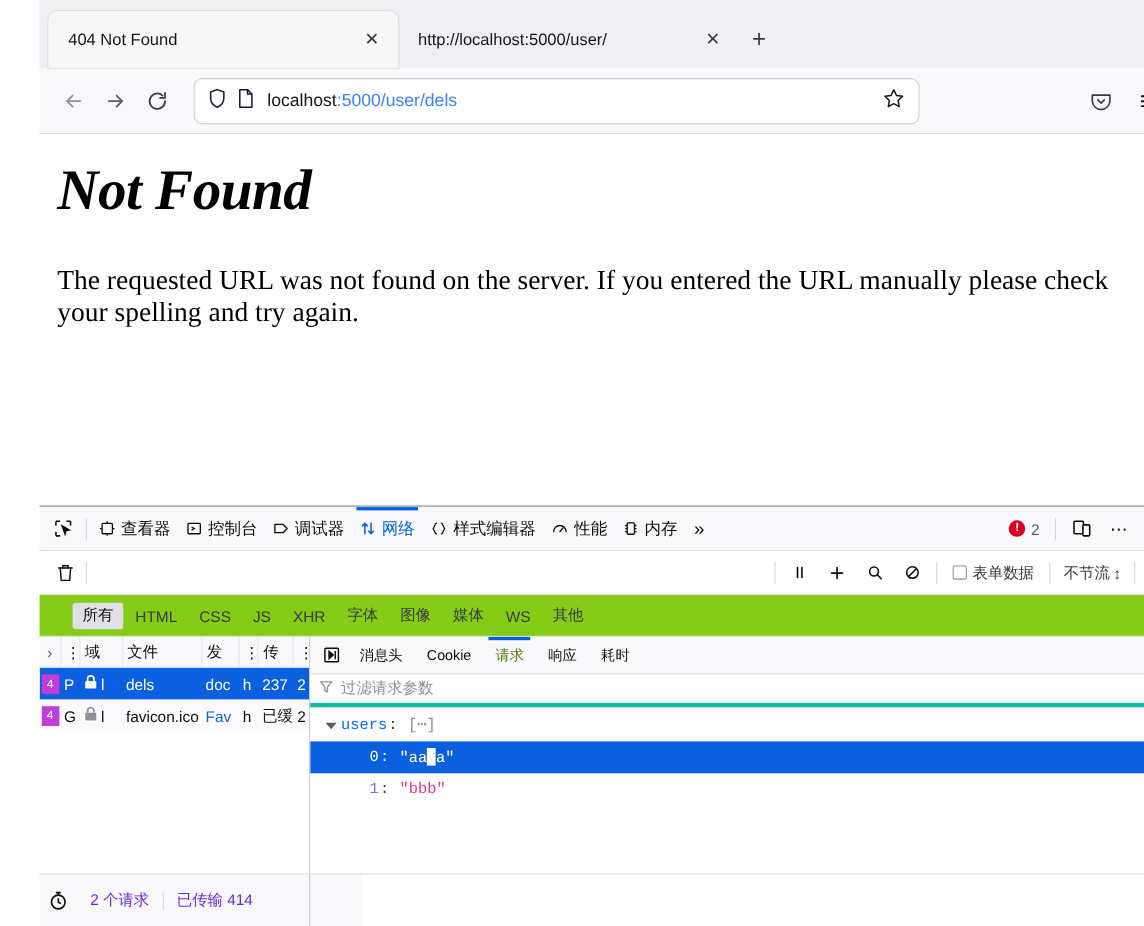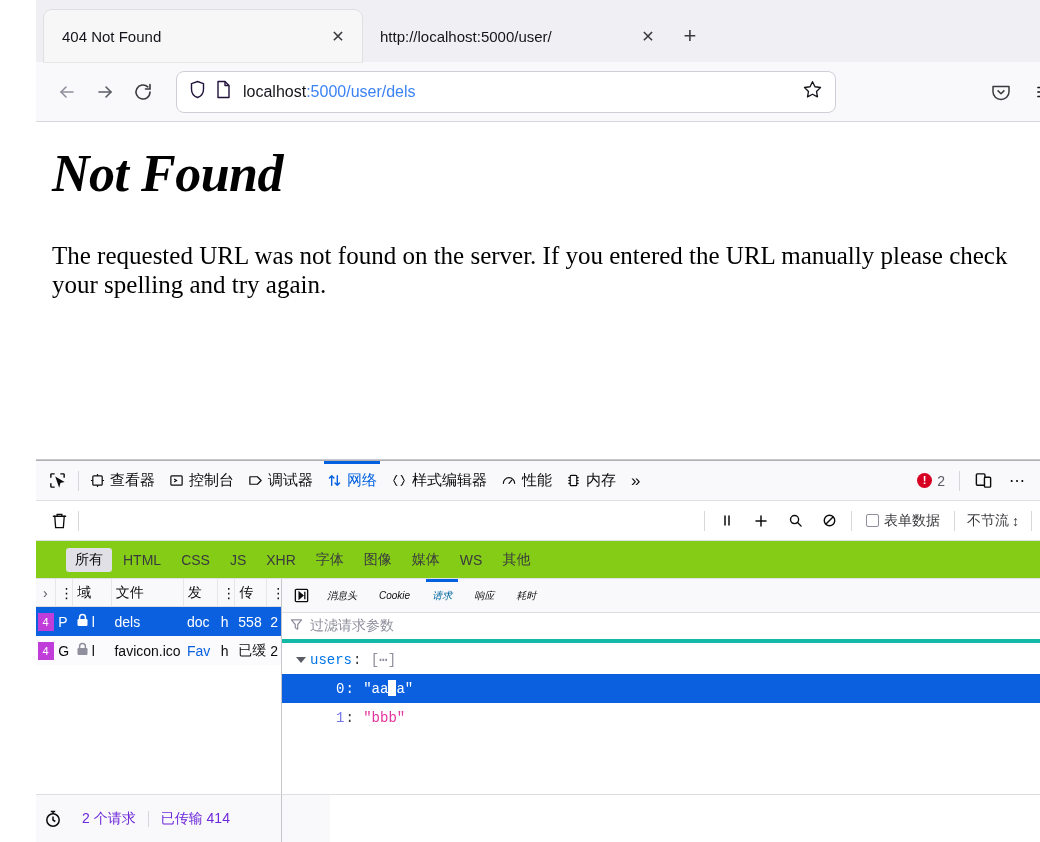--- a/index.html
+++ b/index.html
@@ -255,23 +255,23 @@
   .details { flex:1; display:flex; flex-direction:column; min-width:0; background:#fff; }
   .det-tabs {
     height: 34px; display:flex; align-items:center;
     background:#f9f9fb; border-bottom:1px solid #dedee1; flex:none;
     padding-left: 4px;
   }
   .det-play { width:30px;height:26px;display:flex;align-items:center;justify-content:center;color:#0c0c0d; }
   .det-tab {
     position:relative;
     height:100%; display:flex; align-items:center;
-    padding: 0 11px; font-size:10px; color:#0c0c0d; white-space:nowrap;font-style:italic;
-  }
-  .det-tab.active { color:#0369a1; }
+    padding: 0 11px; font-size:13px; color:#0c0c0d; white-space:nowrap;
+  }
+  .det-tab.active { color:#4d7c0f; }
   .det-tab.active::before { content:""; position:absolute; top:0; left:5px; right:5px; height:3px; background:#0060df; }
   .det-filter {
     height: 30px; display:flex; align-items:center; gap:7px;
     padding: 0 8px; font-size:14px; color:#8f8f9d;
     border-bottom:4px solid #14b8a6; flex:none;
   }
   .det-section {
     height: 30px; display:flex; align-items:center;
     padding: 0 10px; font-size:14px; color:#0c0c0d;
     border-bottom: 1px solid #e6e6e9; flex:none;
@@ -567,21 +567,21 @@
             <div class="rc c2">
               <span><svg width="13" height="14" viewBox="0 0 13 14" fill="#ffffff">
                     <rect x="1.5" y="6" width="10" height="7" rx="1.2"></rect>
                     <path d="M3.6 6V4.3a2.9 2.9 0 0 1 5.8 0V6" fill="none" stroke="#ffffff" stroke-width="1.5"></path>
                   </svg></span>
               <span>l</span>
             </div>
             <div class="rc c3">dels</div>
             <div class="rc c4">doc</div>
             <div class="rc c5">h</div>
-            <div class="rc c6">558</div>
+            <div class="rc c6">237</div>
             <div class="rc c7">2</div>
           </div>
           <div class="req-row alt">
             <div class="rc c0">
                 <span class="status-badge">4</span>
               </div>
             <div class="rc c1">G</div>
             <div class="rc c2">
               <span><svg width="13" height="14" viewBox="0 0 13 14" fill="#8f8f9d">
                     <rect x="1.5" y="6" width="10" height="7" rx="1.2"></rect>

